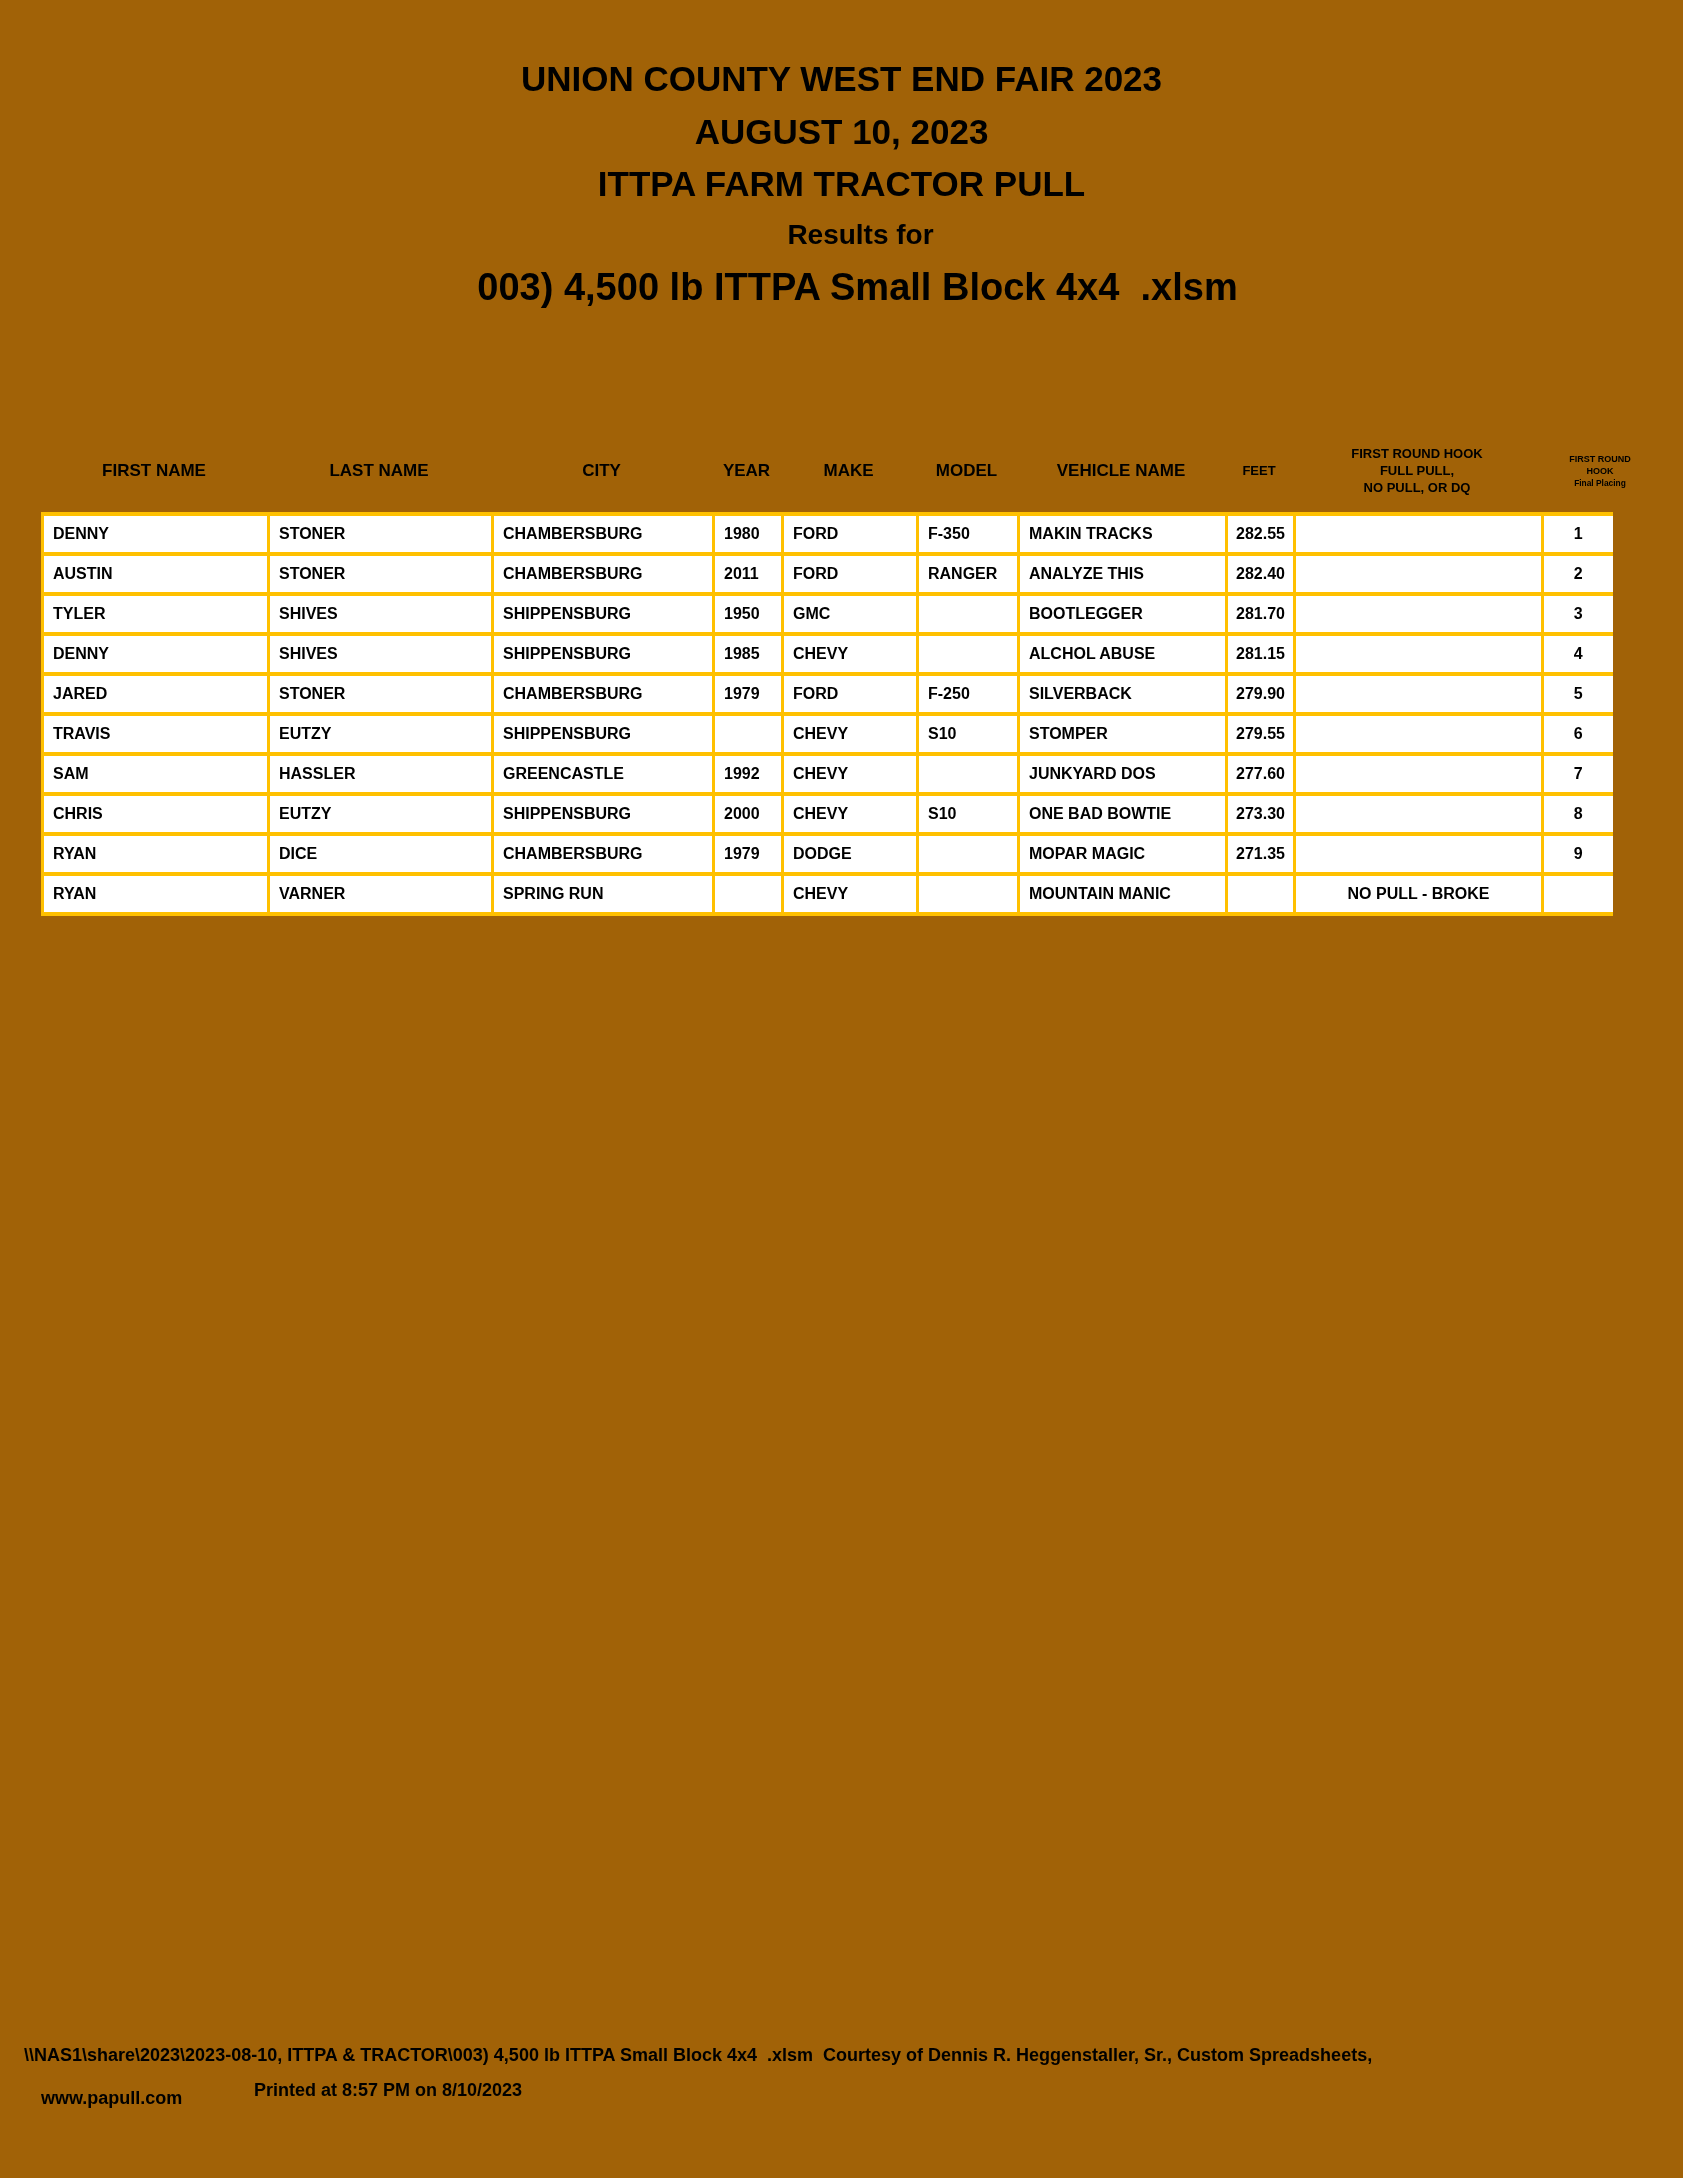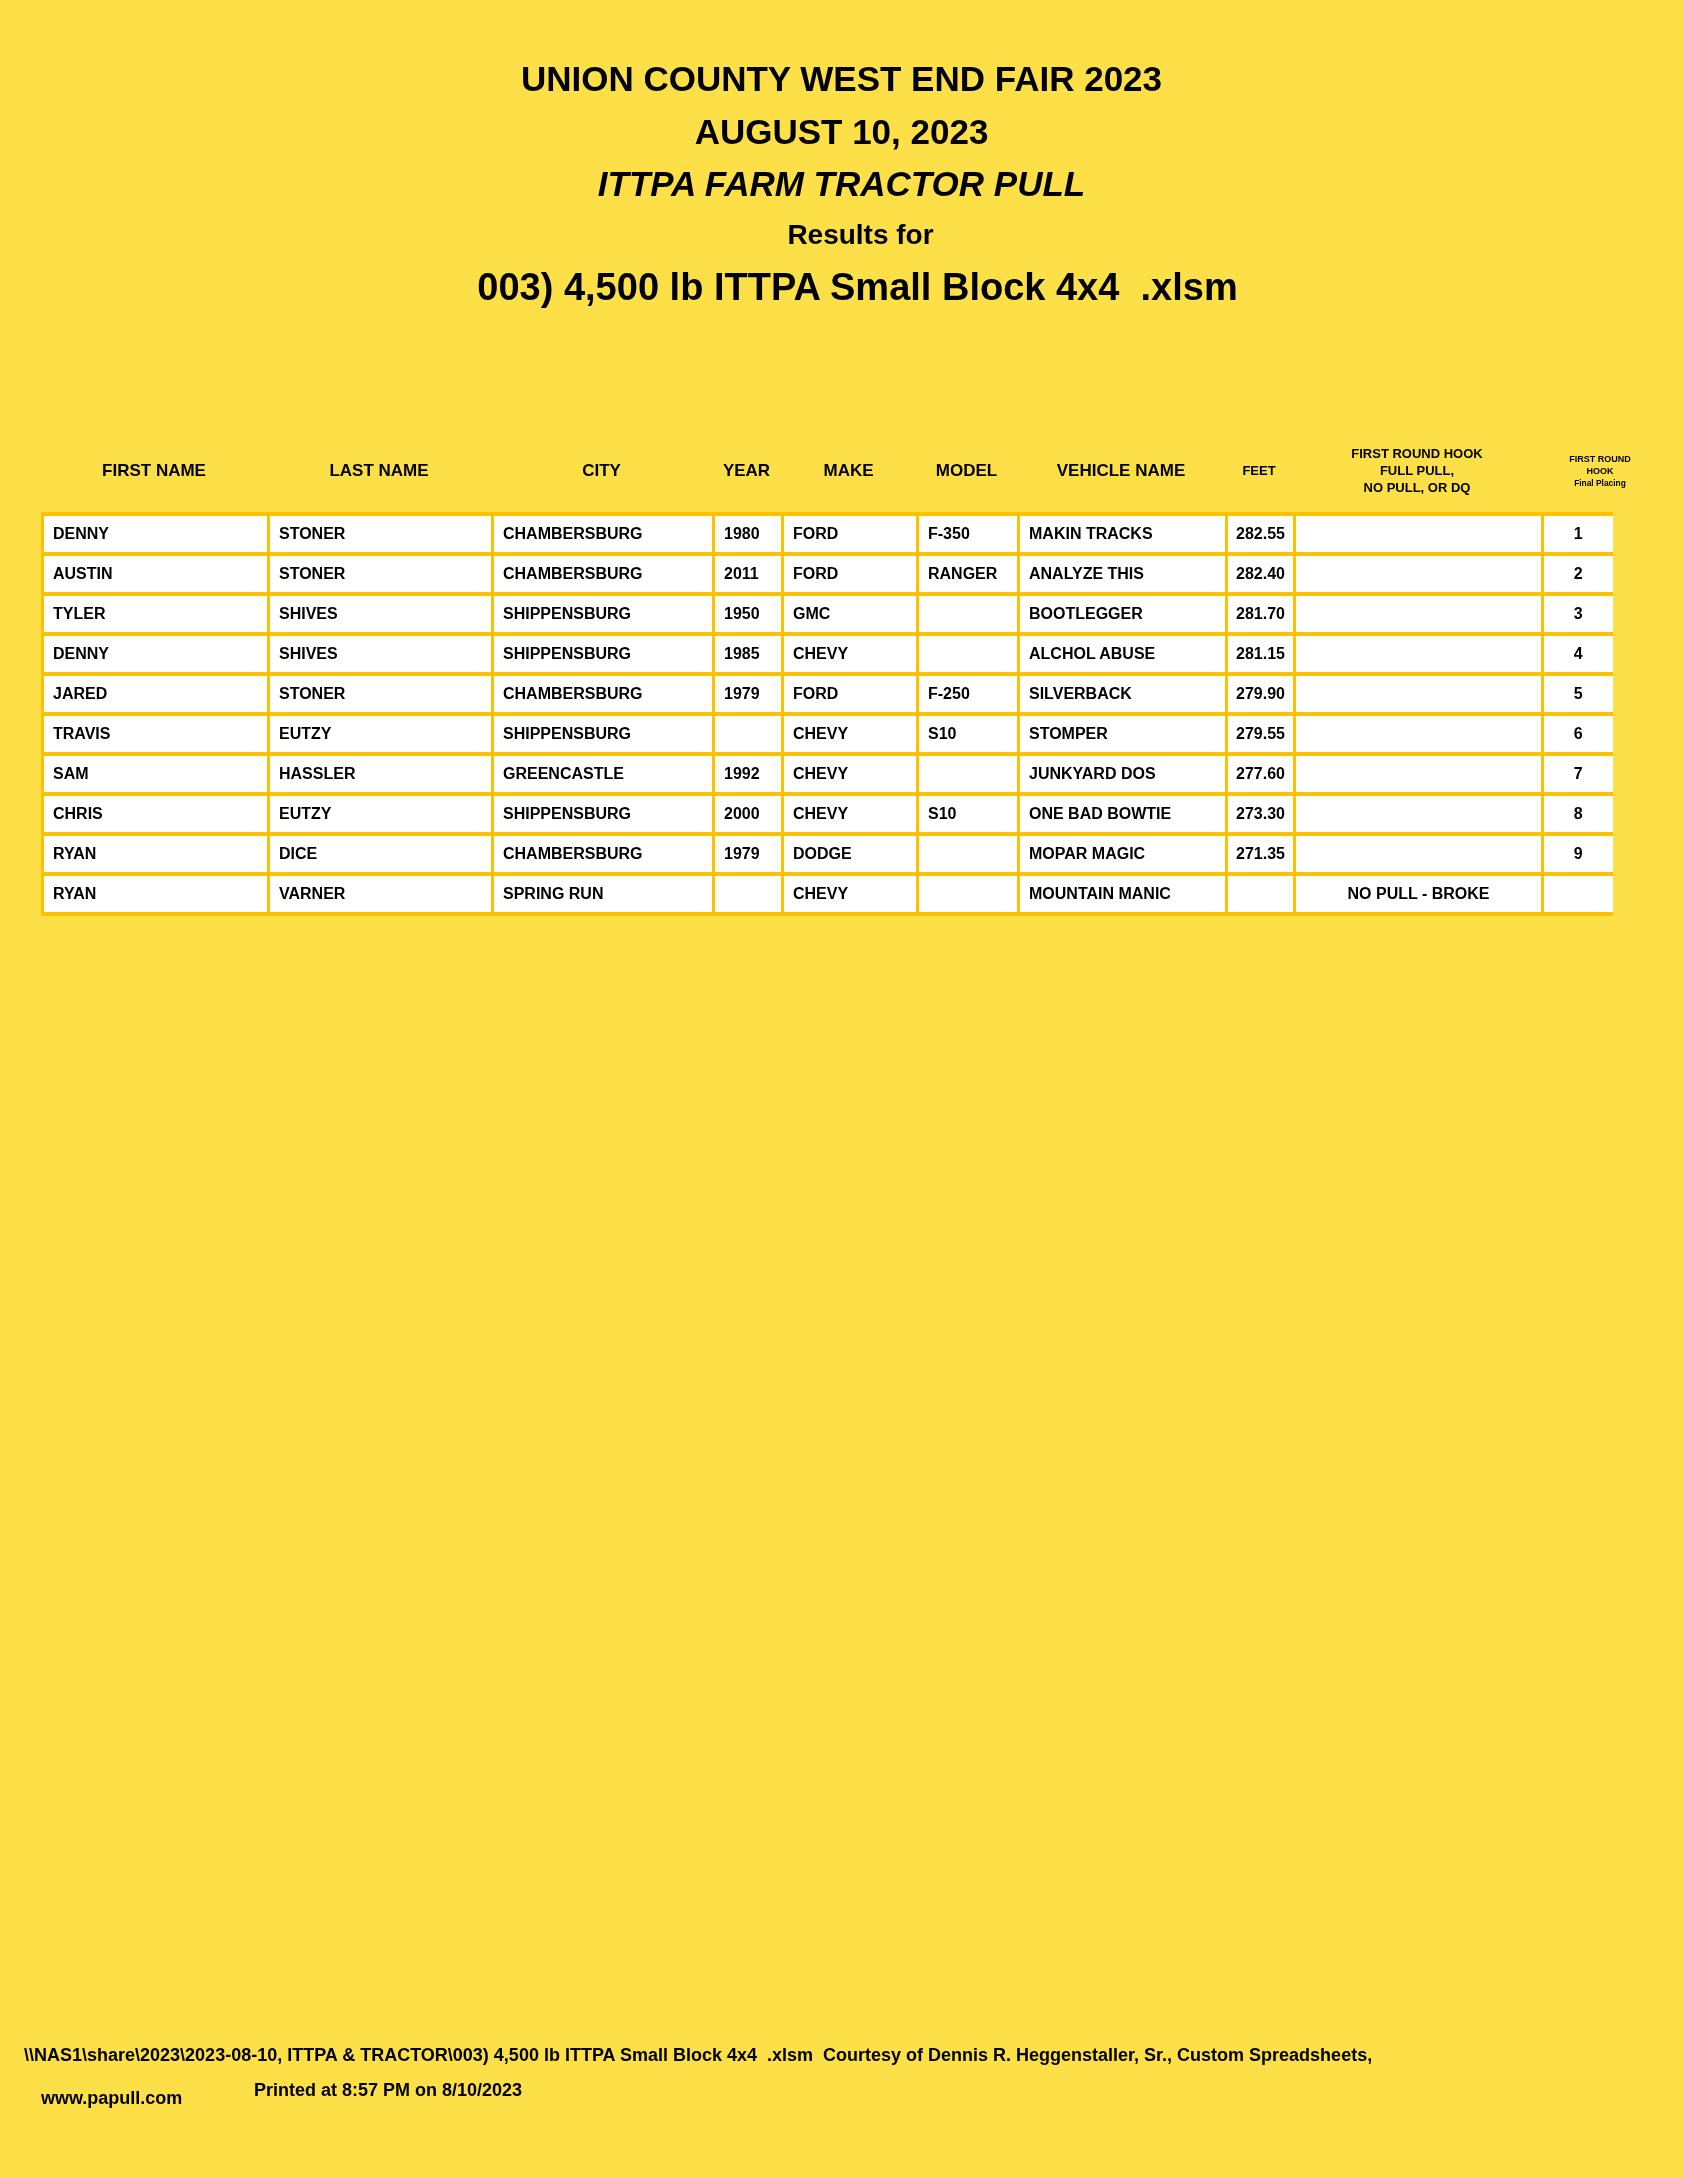--- a/index.html
+++ b/index.html
@@ -4,36 +4,36 @@
 <style>
   html, body {
     margin: 0;
     padding: 0;
     background: #ffffff;
   }
   .page {
     position: relative;
     width: 1683px;
     height: 2178px;
-    background: #fde047;
+    background: #a16207;
     font-family: "Liberation Sans", sans-serif;
     font-weight: 700;
     color: #000000;
     overflow: hidden;
   }
   .title-line {
     position: absolute;
     left: 0;
     width: 1683px;
     text-align: center;
     white-space: pre;
   }
   .t-event   { top: 59px;  font-size: 35px; }
   .t-date    { top: 112px; font-size: 35px; }
-  .t-pull    { top: 164px; font-size: 35px; font-style: italic; }
+  .t-pull    { top: 164px; font-size: 35px; }
   .t-results { top: 219px; font-size: 28px; padding-left: 19px; }
   .t-class   { top: 266px; font-size: 38px; margin-left: 16px; }
 
   .table-wrap {
     position: absolute;
     left: 41px;
     top: 434px;
     width: 1570px;
   }
   .col-headers {

